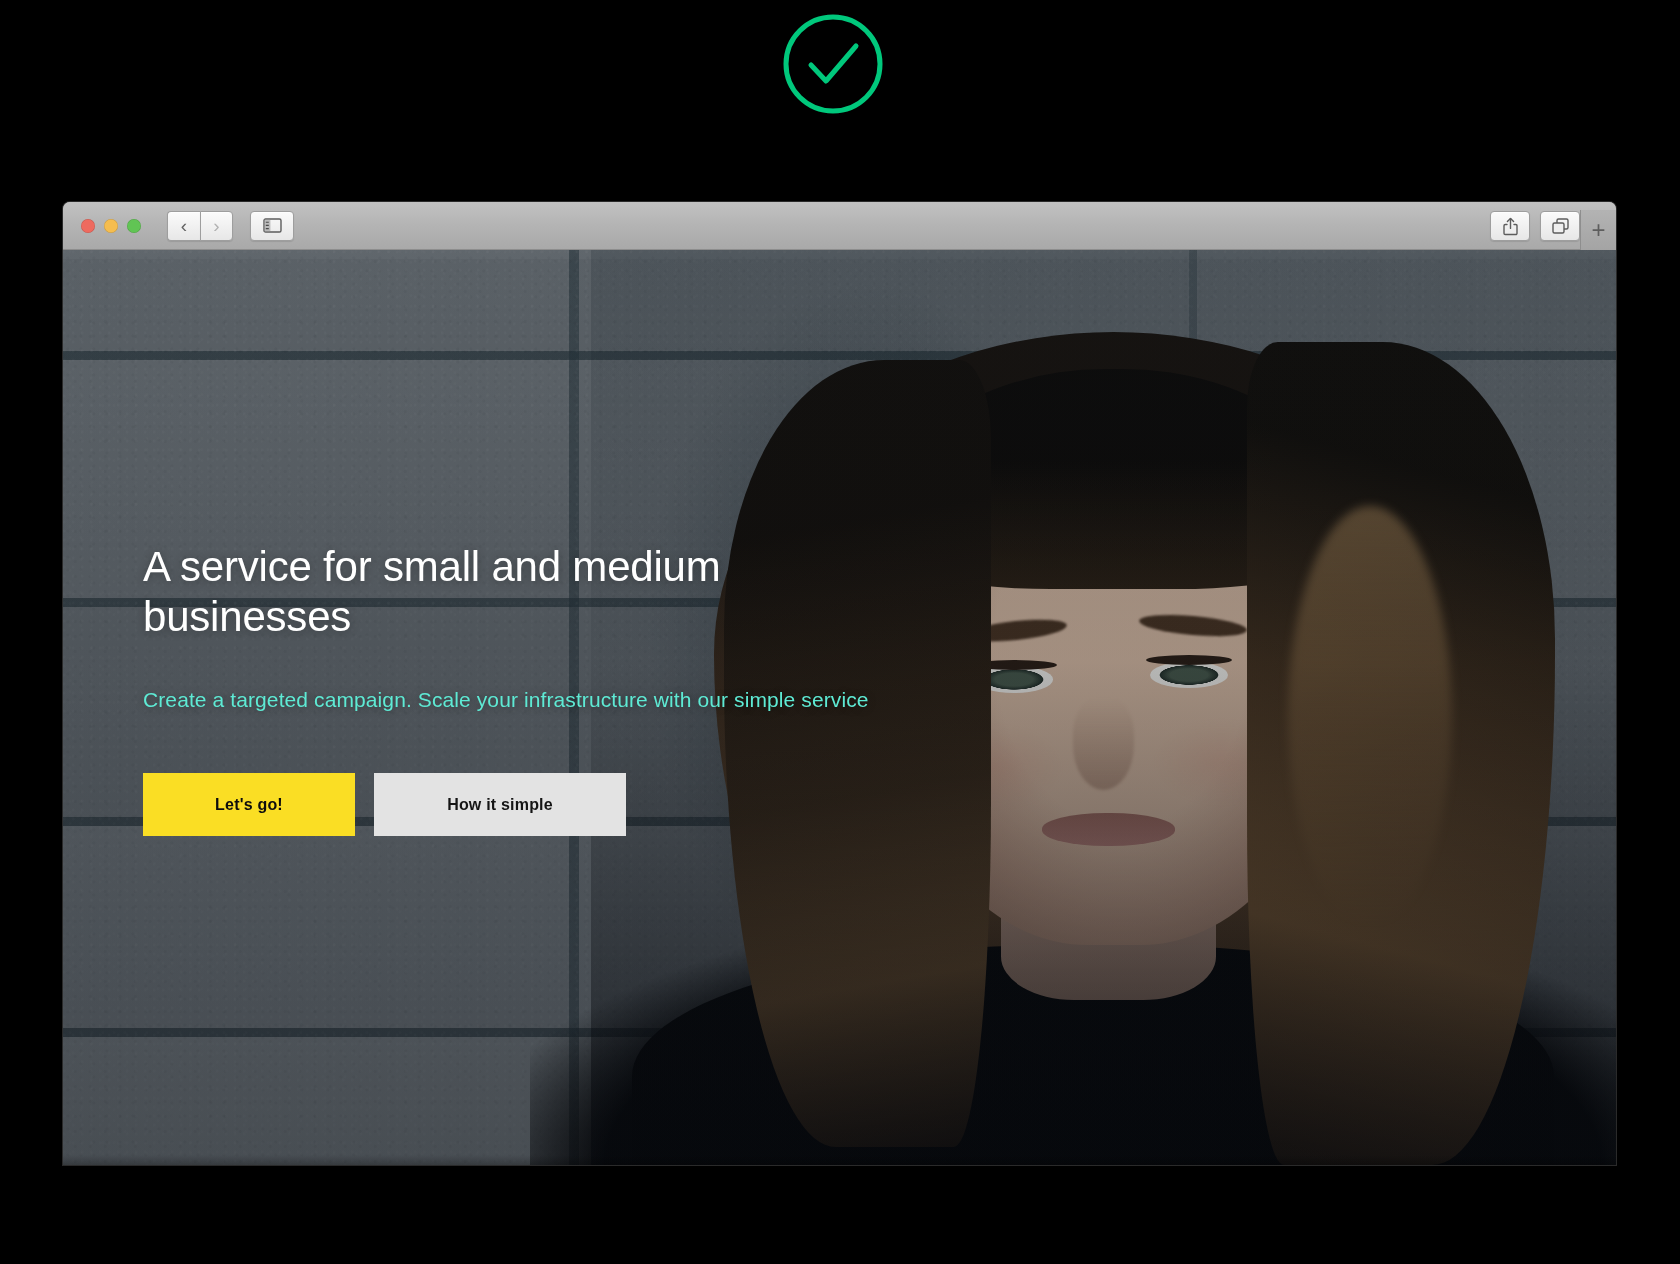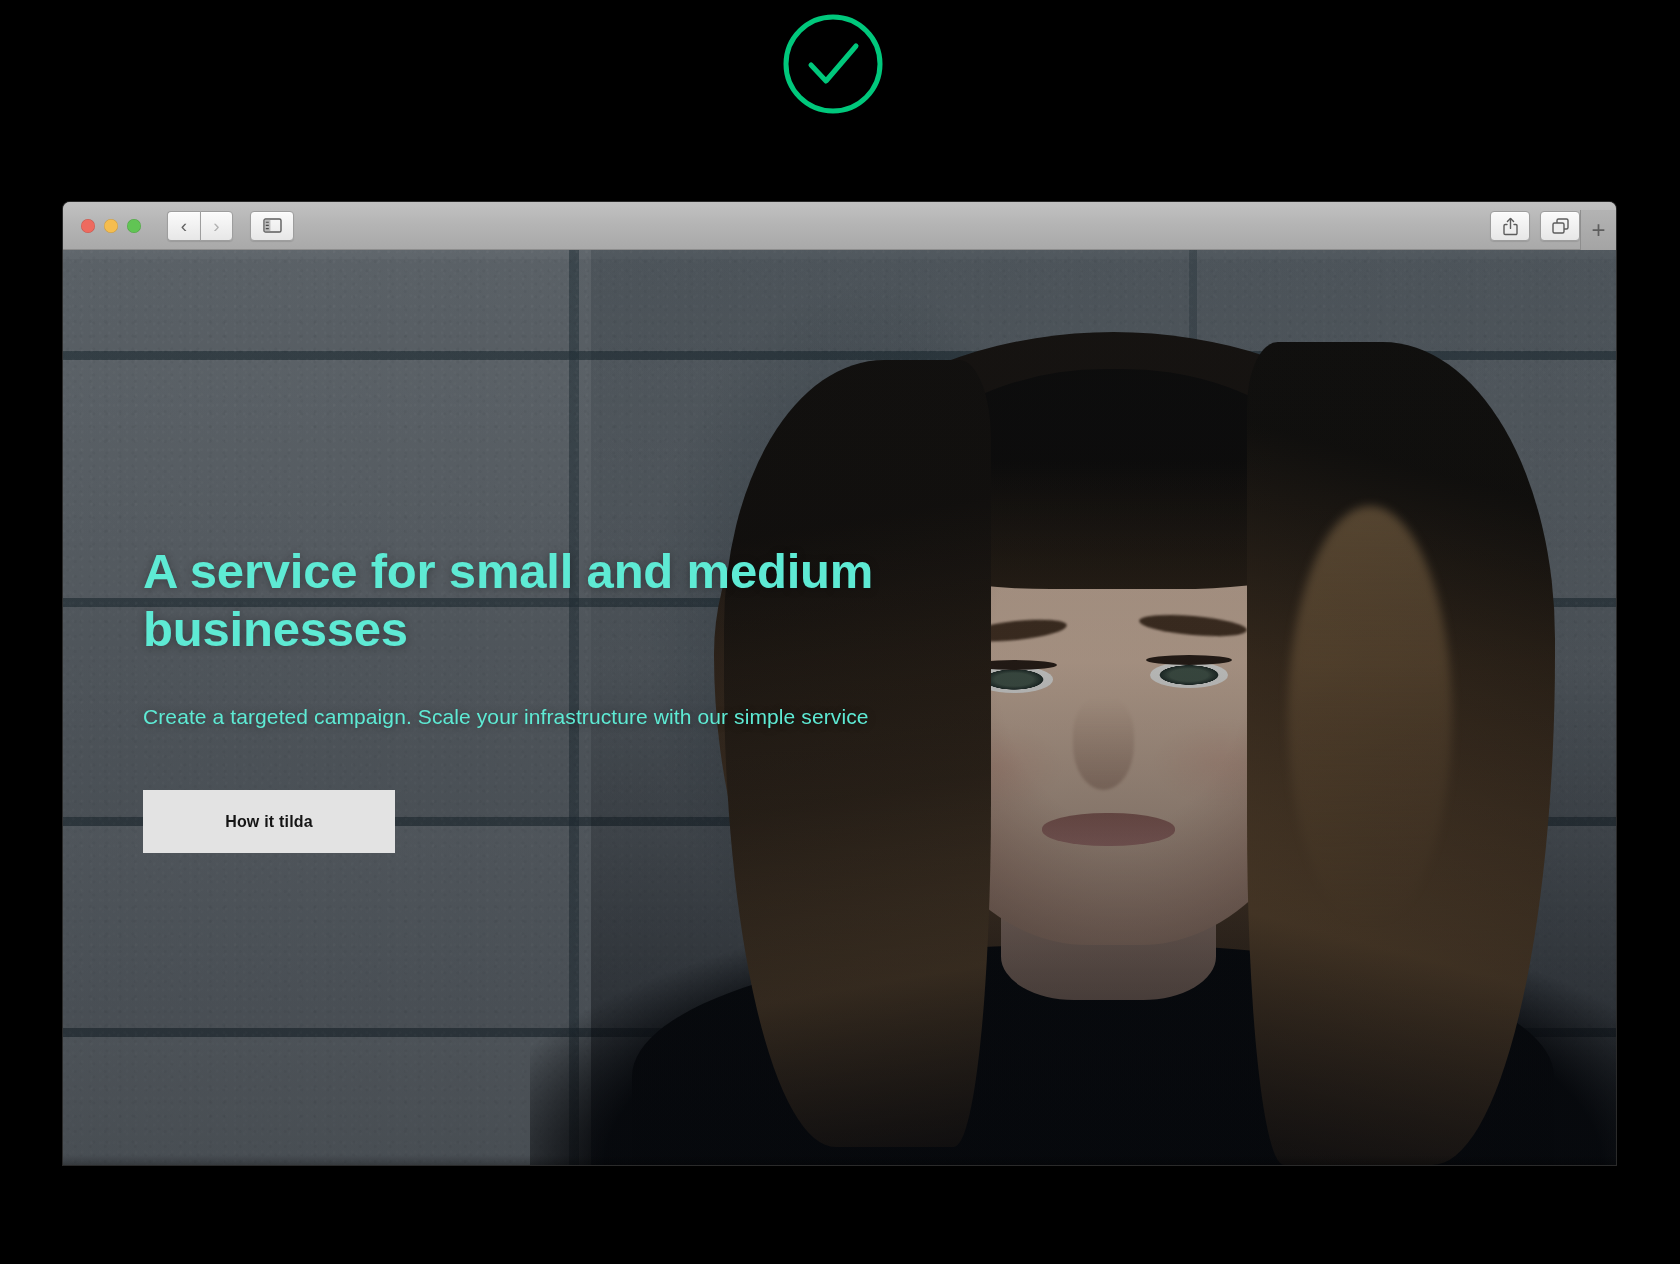--- a/index.html
+++ b/index.html
@@ -239,22 +239,22 @@
     position:absolute; inset:0;
     background:linear-gradient(180deg, rgba(12,20,26,.18), rgba(8,12,18,.30));
     pointer-events:none;
   }
 
   
   .hero-copy {
     position:absolute; left:80px; top:292px; width:830px; z-index:5;
   }
   .hero-title {
-    font-size:49px; line-height:1.19; font-weight:700;
-    color:#5eead4; letter-spacing:-.2px;
+    font-size:42px; line-height:1.19; font-weight:400;
+    color:#ffffff; letter-spacing:-.2px;
     text-shadow:0 1px 10px rgba(0,0,0,.30);
     max-width:790px;
   }
   .hero-sub {
     margin-top:43px;
     font-size:21px; line-height:1.45; font-weight:400;
     color:#5eead4; letter-spacing:.1px;
     text-shadow:0 1px 8px rgba(0,0,0,.35);
   }
   .hero-actions { margin-top:58px; display:flex; gap:19px; }
@@ -370,20 +370,21 @@
         <div class="p-highlight"></div>
         <div class="p-grade"></div>
       </div>
 
       <div class="hero-tone"></div>
 
       <div class="hero-copy">
         <h1 class="hero-title">A service for small and medium businesses</h1>
         <p class="hero-sub">Create a targeted campaign. Scale your infrastructure with our simple service</p>
         <div class="hero-actions">
-          <button class="btn btn-secondary">How it tilda</button>
+          <button class="btn btn-primary">Let's go!</button>
+          <button class="btn btn-secondary">How it simple</button>
         </div>
       </div>
 
       <div class="page-bottom-fade"></div>
     </div>
   </div>
 </div>
 
 </body></html>

